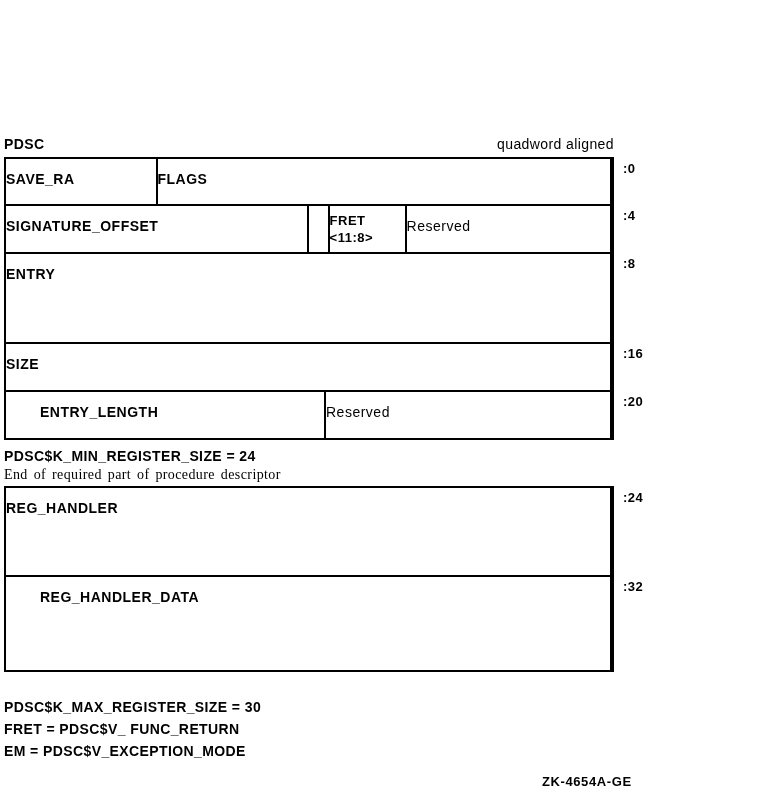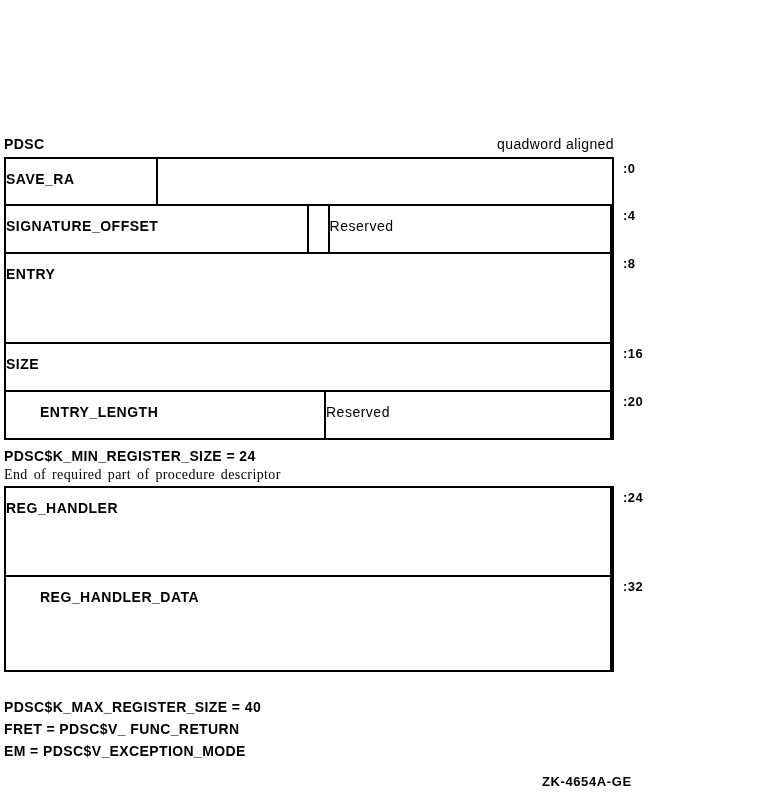--- a/index.html
+++ b/index.html
@@ -95,29 +95,36 @@
     <span class="name">PDSC</span>
     <span class="align-note">quadword aligned</span>
   </div>
 
   <div class="box box1">
 
     <div class="row" style="height:47px">
       <div class="cell" style="width:25%">
         <span>SAVE_RA</span>
       </div>
+      <div class="cell grow">
+        <span>FLAGS</span>
+      </div>
       <span class="offset">:0</span>
     </div>
 
     <div class="row" style="height:48px">
       <div class="cell" style="width:50%">
         <span>SIGNATURE_OFFSET</span>
       </div>
       <div class="cell" style="width:3.4%">
         <span></span>
+      </div>
+      <div class="cell bits" style="width:12.7%">
+        <span>FRET</span>
+        <span>&lt;11:8&gt;</span>
       </div>
       <div class="cell grow normal">
         <span>Reserved</span>
       </div>
       <span class="offset">:4</span>
     </div>
 
     <div class="row" style="height:90px">
       <div class="cell grow">
         <span>ENTRY</span>
@@ -158,19 +165,19 @@
 
     <div class="row" style="height:93px">
       <div class="cell grow">
         <span>REG_HANDLER_DATA</span>
       </div>
       <span class="offset">:32</span>
     </div>
 
   </div>
 
-  <div class="note bold" style="top:699px">PDSC$K_MAX_REGISTER_SIZE = 40</div>
+  <div class="note bold" style="top:699px">PDSC$K_MAX_REGISTER_SIZE = 30</div>
   <div class="note bold" style="top:721px">FRET = PDSC$V_ FUNC_RETURN</div>
   <div class="note bold" style="top:743px">EM = PDSC$V_EXCEPTION_MODE</div>
 
   <div class="fig-code">ZK-4654A-GE</div>
 
 </div>
 
 </body></html>

